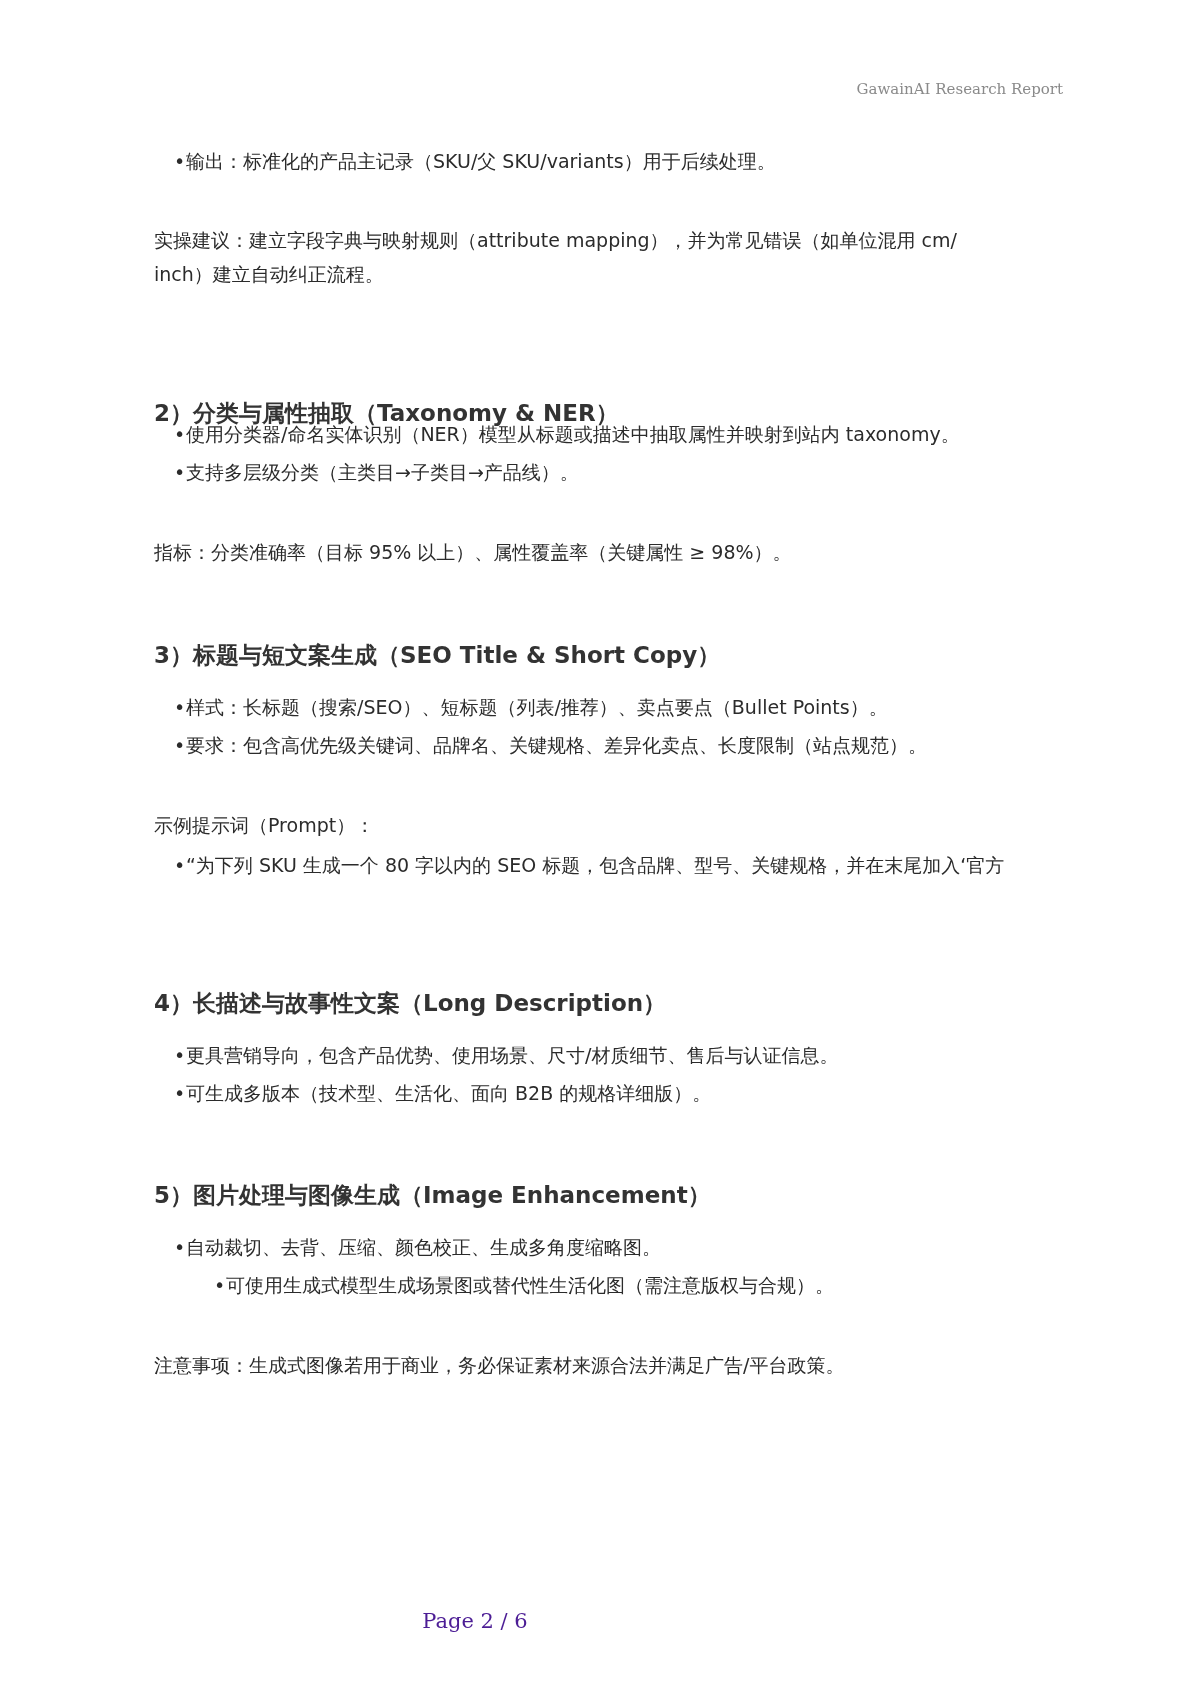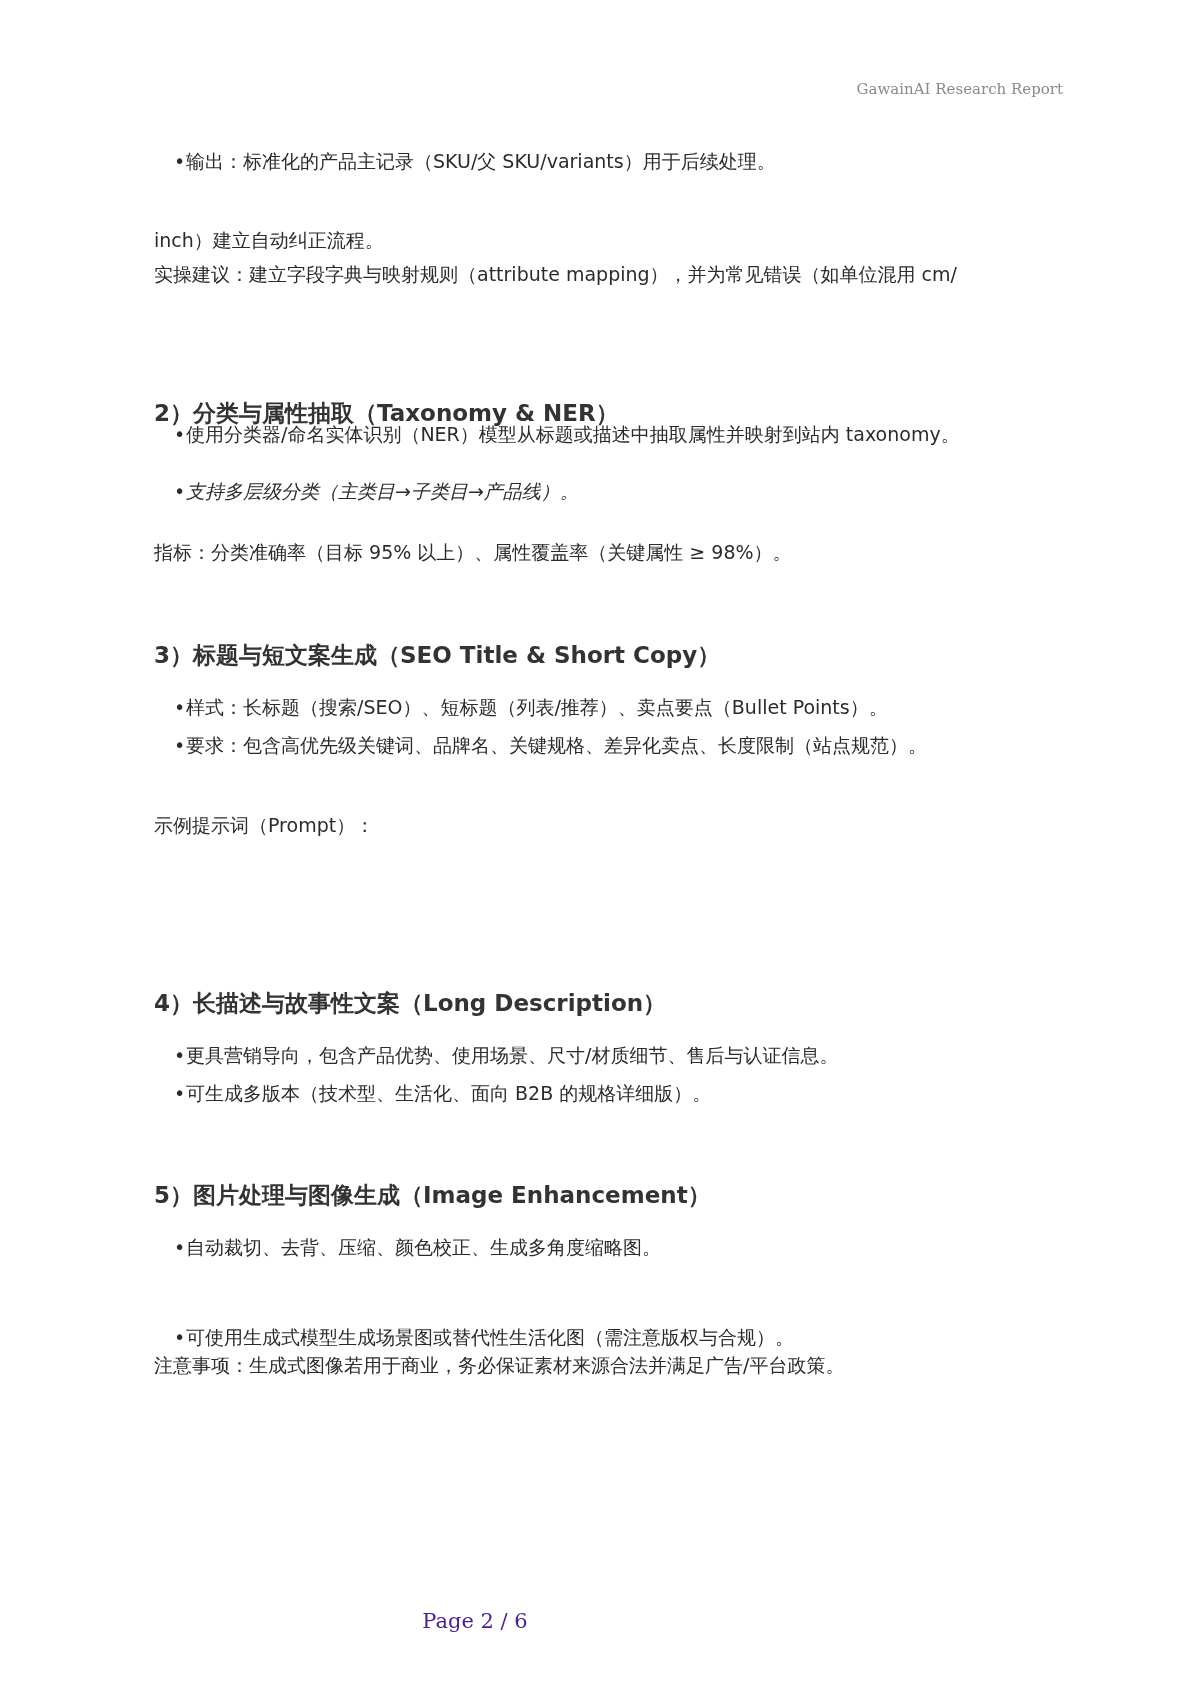--- a/index.html
+++ b/index.html
@@ -16,38 +16,39 @@
     .indent { padding-left: 12px; }
   </style>
 </head>
 <body>
 
 <div class="header">GawainAI Research Report</div>
 
 <div class="bullet" style="top:144px;"><span class="dot">•</span><span>输出：标准化的产品主记录（SKU/父 SKU/variants）用于后续处理。</span></div>
 
 <div class="para" style="top:223px;">
+  <div>实操建议：建立字段字典与映射规则（attribute mapping），并为常见错误（如单位混用 cm/</div>
   <div>inch）建立自动纠正流程。</div>
-  <div>实操建议：建立字段字典与映射规则（attribute mapping），并为常见错误（如单位混用 cm/</div>
 </div>
 
 <div class="h2" style="top:366px;margin-top:32px;">2）分类与属性抽取（Taxonomy &amp; NER）</div>
 <div class="bullet" style="top:417px;"><span class="dot">•</span><span>使用分类器/命名实体识别（NER）模型从标题或描述中抽取属性并映射到站内 taxonomy。</span></div>
-<div class="bullet" style="top:474px;font-style:italic;"><span class="dot">•</span><span>支持多层级分类（主类目→子类目→产品线）。</span></div>
+<div class="bullet" style="top:455px;"><span class="dot">•</span><span>支持多层级分类（主类目→子类目→产品线）。</span></div>
 <div class="para" style="top:535px;">指标：分类准确率（目标 95% 以上）、属性覆盖率（关键属性 ≥ 98%）。</div>
 
 <div class="h2" style="top:640px;">3）标题与短文案生成（SEO Title &amp; Short Copy）</div>
 <div class="bullet" style="top:690px;"><span class="dot">•</span><span>样式：长标题（搜索/SEO）、短标题（列表/推荐）、卖点要点（Bullet Points）。</span></div>
 <div class="bullet" style="top:728px;"><span class="dot">•</span><span>要求：包含高优先级关键词、品牌名、关键规格、差异化卖点、长度限制（站点规范）。</span></div>
 <div class="para" style="top:808px;">示例提示词（Prompt）：</div>
 <div class="bullet" style="top:848px;">
+  <div><span class="dot">•</span><span>“为下列 SKU 生成一个 80 字以内的 SEO 标题，包含品牌、型号、关键规格，并在末尾加入‘官方</span></div>
 </div>
 
 <div class="h2" style="top:988px;">4）长描述与故事性文案（Long Description）</div>
 <div class="bullet" style="top:1038px;"><span class="dot">•</span><span>更具营销导向，包含产品优势、使用场景、尺寸/材质细节、售后与认证信息。</span></div>
 <div class="bullet" style="top:1076px;"><span class="dot">•</span><span>可生成多版本（技术型、生活化、面向 B2B 的规格详细版）。</span></div>
 
 <div class="h2" style="top:1180px;">5）图片处理与图像生成（Image Enhancement）</div>
 <div class="bullet" style="top:1230px;"><span class="dot">•</span><span>自动裁切、去背、压缩、颜色校正、生成多角度缩略图。</span></div>
-<div class="bullet" style="top:1320px;"><span class="dot">•</span><span>可使用生成式模型生成场景图或替代性生活化图（需注意版权与合规）。</span></div>
+<div class="bullet" style="top:1268px;margin-left:40px;"><span class="dot">•</span><span>可使用生成式模型生成场景图或替代性生活化图（需注意版权与合规）。</span></div>
 <div class="para" style="top:1348px;">注意事项：生成式图像若用于商业，务必保证素材来源合法并满足广告/平台政策。</div>
 
 <div class="footer">Page 2 / 6</div>
 
 </body></html>

